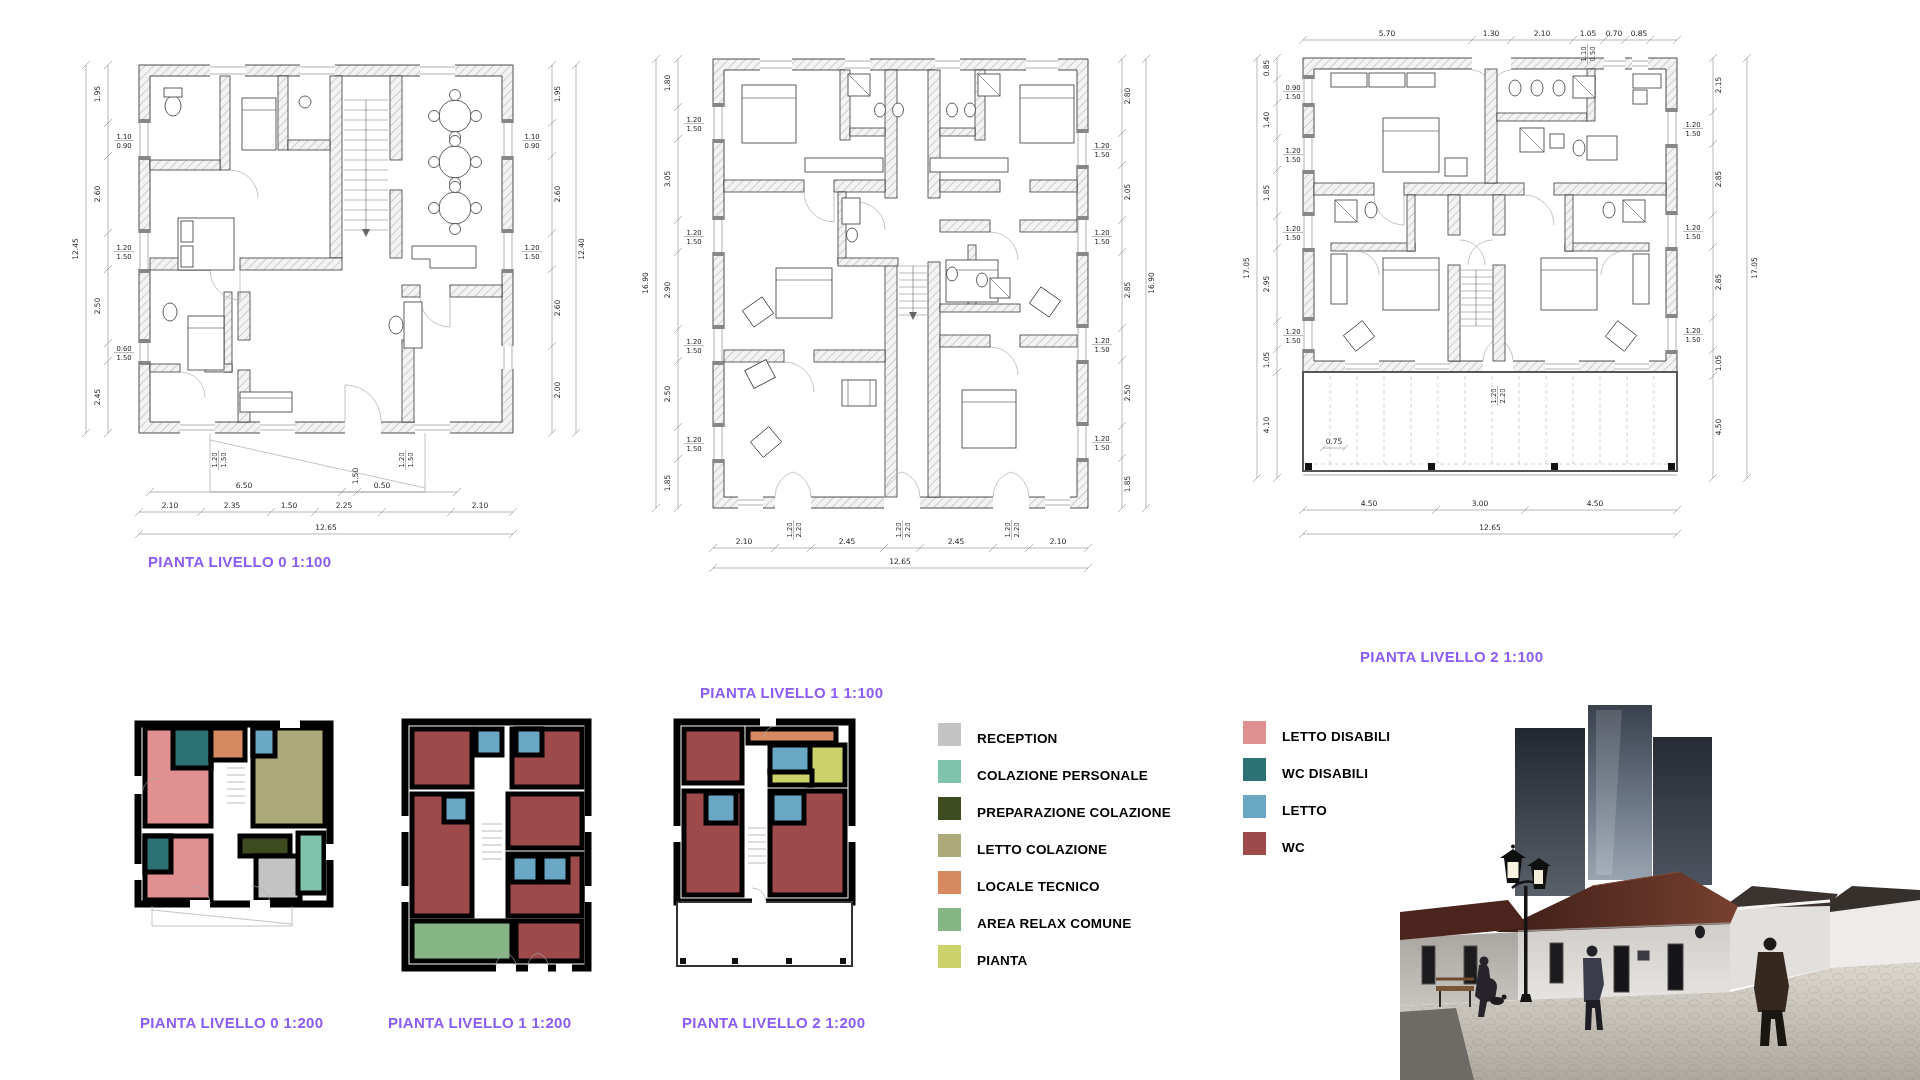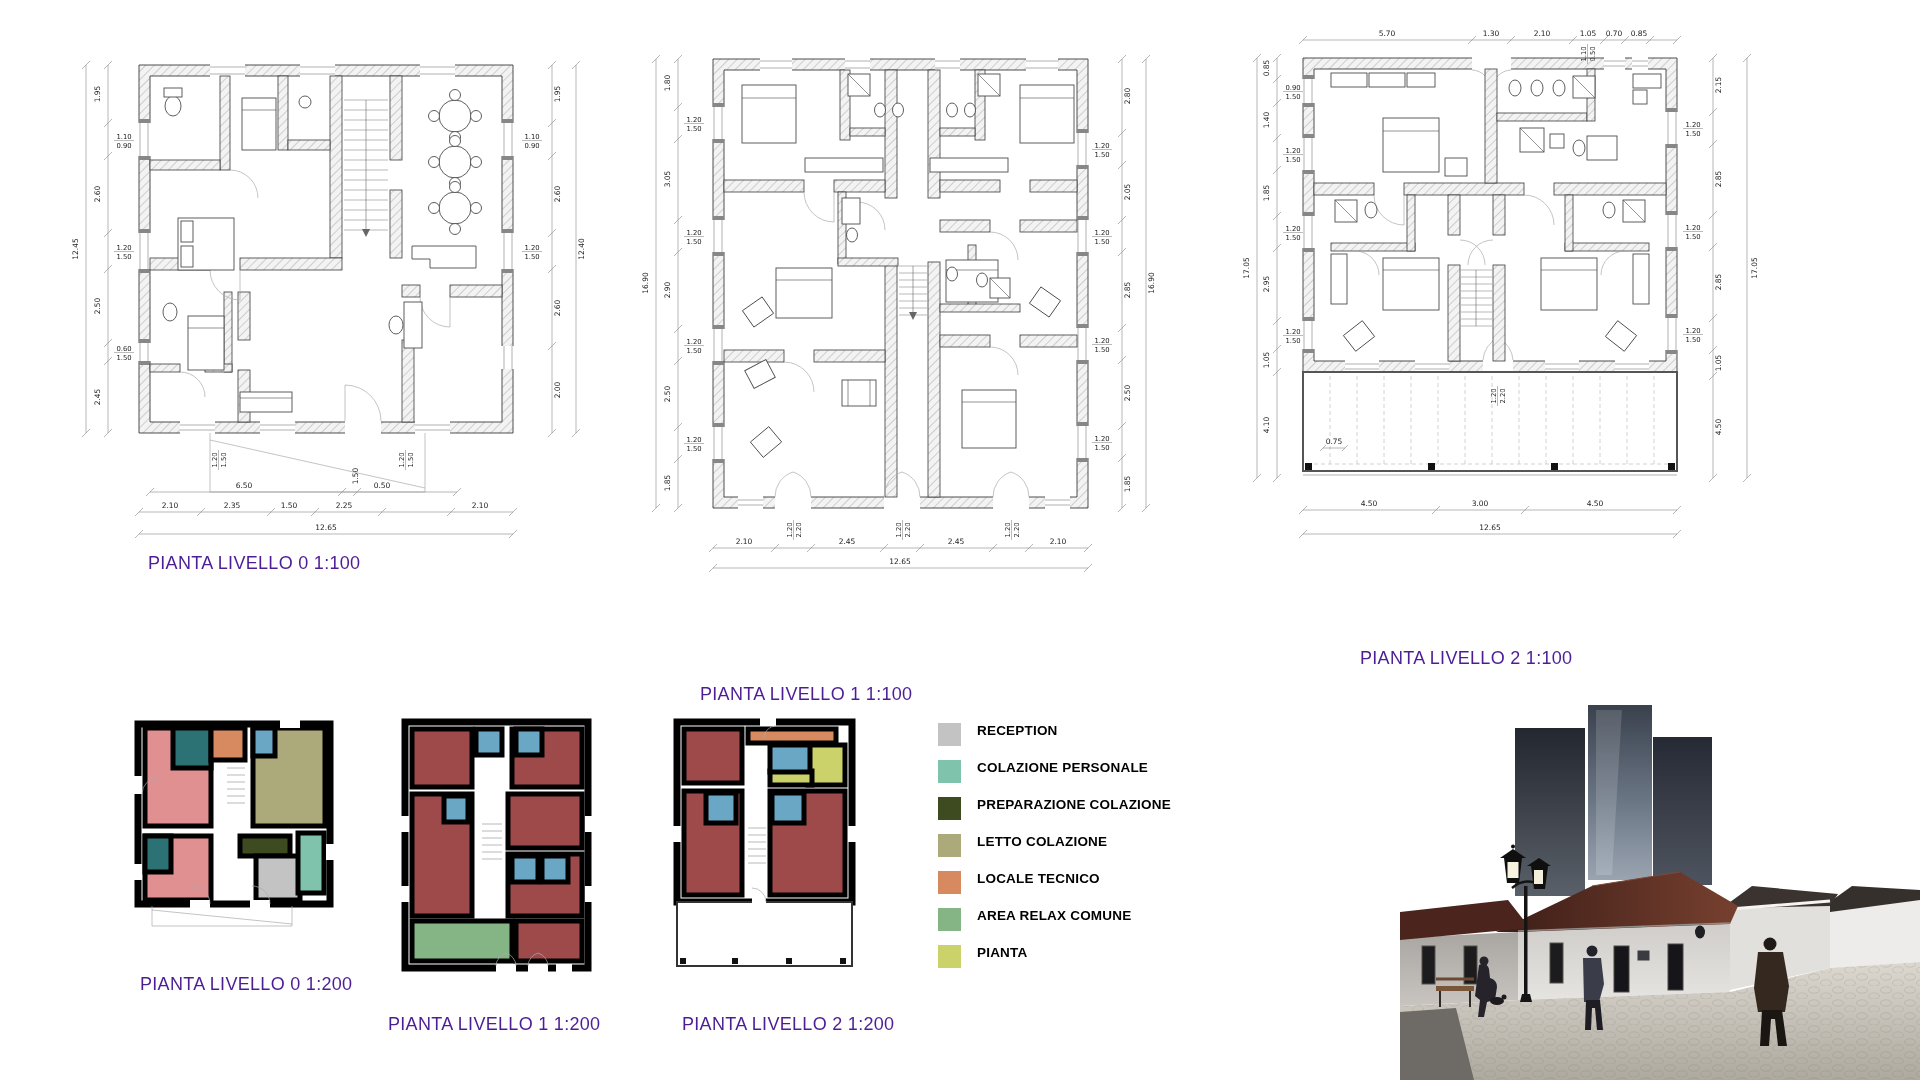--- a/index.html
+++ b/index.html
@@ -1,38 +1,38 @@
 <!DOCTYPE html>
 <html><head>
 <meta charset="utf-8">
 <style>
   html,body{margin:0;padding:0;background:#fff}
   .sheet{position:relative;width:1920px;height:1080px;background:#fff;overflow:hidden;
          font-family:"Liberation Sans",sans-serif}
   .abs{position:absolute}
   svg{display:block;overflow:visible;font-family:"DejaVu Sans",sans-serif}
-  .ptitle{position:absolute;font-weight:normal;font-size:18px;letter-spacing:.3px;color:#4c1d95;white-space:nowrap}
+  .ptitle{position:absolute;font-weight:bold;font-size:15px;letter-spacing:.3px;color:#8b5cf6;white-space:nowrap}
   
   .w{fill:url(#hp);stroke:#3a3a3a;stroke-width:.9}
   .iw{fill:url(#hp);stroke:#3a3a3a;stroke-width:.8}
   .wg{fill:#fff;stroke:none}
   .wl{stroke:#7d7d7d;stroke-width:.6;fill:none}
   .j{fill:#878787}
   .f{fill:#fff;stroke:#4c4c4c;stroke-width:.9}
   .fl{stroke:#4c4c4c;stroke-width:.6;fill:none}
   .door{stroke:#aaa;stroke-width:.7;fill:none}
   .st{stroke:#8a8a8a;stroke-width:.6;fill:none}
   .dl{stroke:#888;stroke-width:.6;fill:none}
   .d{font-size:7.5px;fill:#222;text-anchor:middle}
   .fr text,.frv text{font-size:6.8px;fill:#222;text-anchor:middle}
   .fr line,.frv line{stroke:#777;stroke-width:.5}
   .dash{stroke:#c6c6c6;stroke-width:.8;stroke-dasharray:4 3;fill:none}
   
   .lg{position:absolute}
-  .lgrow{display:flex;align-items:flex-start;height:23px;margin-bottom:14px}
+  .lgrow{display:flex;align-items:flex-end;height:23px;margin-bottom:14px}
   .lgsw{width:23px;height:23px;flex:0 0 23px}
   .lglab{margin-left:16px;font-weight:bold;font-size:13.5px;letter-spacing:.2px;color:#000;white-space:nowrap}
 </style>
 </head>
 <body>
 
 <div class="sheet">
 
 <svg width="0" height="0">
   <defs>
@@ -751,21 +751,21 @@
   </g>
   <g>
     <rect x="84" y="182" width="14" height="8" fill="#fff"></rect>
         <rect x="92" y="2" width="16" height="8" fill="#fff"></rect>
     <rect x="5" y="110" width="8" height="16" fill="#fff"></rect>
         <rect x="180" y="110" width="8" height="16" fill="#fff"></rect>
     <path class="door" d="M98,186a14,14 0 0 0 -14,-14 M108,10a12,12 0 0 0 -12,12"></path>
   </g>
 </svg>
 
-<div class="ptitle" style="left:140px;top:974px">PIANTA LIVELLO 0 1:200</div>
+<div class="ptitle" style="left:140px;top:1014px">PIANTA LIVELLO 0 1:200</div>
 <div class="ptitle" style="left:388px;top:1014px">PIANTA LIVELLO 1 1:200</div>
 <div class="ptitle" style="left:682px;top:1014px">PIANTA LIVELLO 2 1:200</div>
 
 <div class="lg" style="left:938px;top:723px">
   <div class="lgrow">
     <svg class="lgsw" viewBox="0 0 23 23">
           <rect width="23" height="23" fill="#c3c3c3"></rect>
         </svg>
     <span class="lglab">RECEPTION</span>
   </div>
@@ -800,20 +800,46 @@
     <span class="lglab">AREA RELAX COMUNE</span>
   </div>
   <div class="lgrow">
     <svg class="lgsw" viewBox="0 0 23 23">
           <rect width="23" height="23" fill="#ccd26a"></rect>
         </svg>
     <span class="lglab">PIANTA</span>
   </div>
 </div>
 
+<div class="lg" style="left:1243px;top:721px">
+  <div class="lgrow">
+    <svg class="lgsw" viewBox="0 0 23 23">
+          <rect width="23" height="23" fill="#e09090"></rect>
+        </svg>
+    <span class="lglab">LETTO DISABILI</span>
+  </div>
+  <div class="lgrow">
+    <svg class="lgsw" viewBox="0 0 23 23">
+          <rect width="23" height="23" fill="#2c7173"></rect>
+        </svg>
+    <span class="lglab">WC DISABILI</span>
+  </div>
+  <div class="lgrow">
+    <svg class="lgsw" viewBox="0 0 23 23">
+          <rect width="23" height="23" fill="#6aa7c5"></rect>
+        </svg>
+    <span class="lglab">LETTO</span>
+  </div>
+  <div class="lgrow">
+    <svg class="lgsw" viewBox="0 0 23 23">
+          <rect width="23" height="23" fill="#9e4a4a"></rect>
+        </svg>
+    <span class="lglab">WC</span>
+  </div>
+</div>
 
 <svg class="abs" style="left:1400px;top:700px" width="520" height="380" viewBox="0 0 520 380">
   <g>
     <rect x="115" y="28" width="70" height="168" fill="url(#gml)"></rect>
     <rect x="188" y="5" width="64" height="175" fill="url(#gmm)"></rect>
     <polygon points="196,10 222,10 212,175 196,175" fill="#ffffff" opacity="0.15"></polygon>
     <rect x="253" y="37" width="59" height="148" fill="url(#gmr)"></rect>
   </g>
   <g>
     <polygon points="430,206 520,198 520,262 430,268" fill="#edecea"></polygon>

